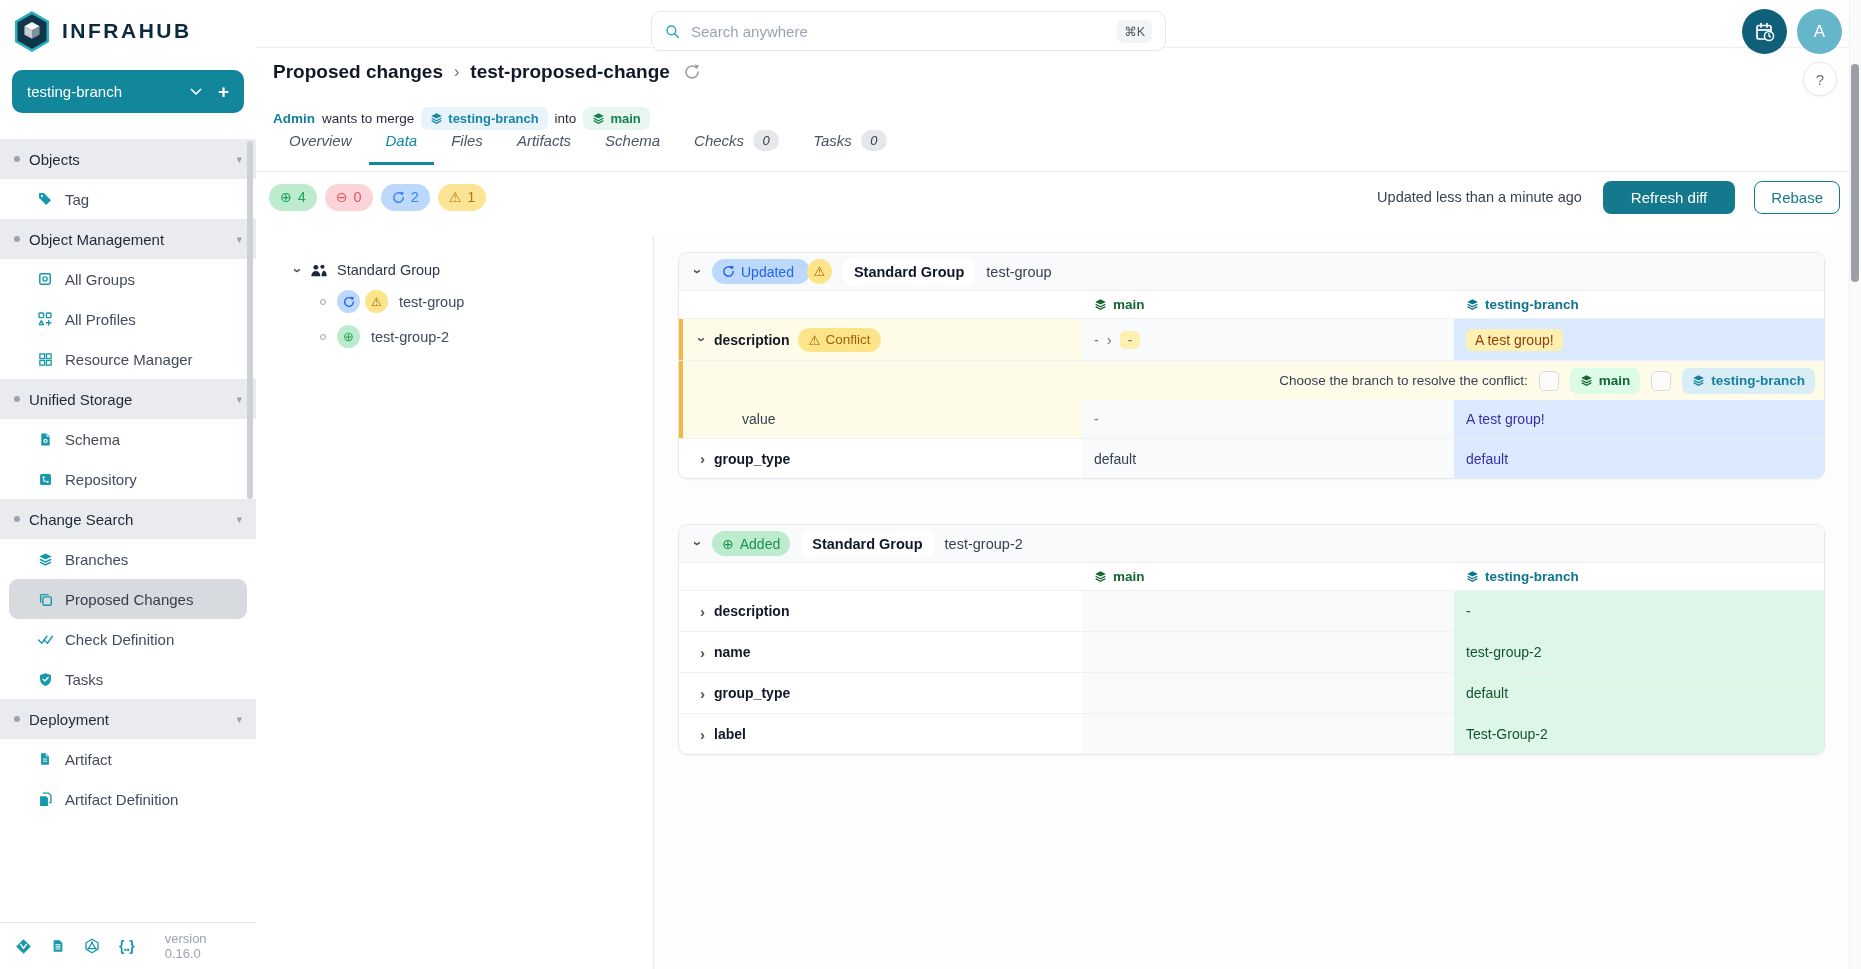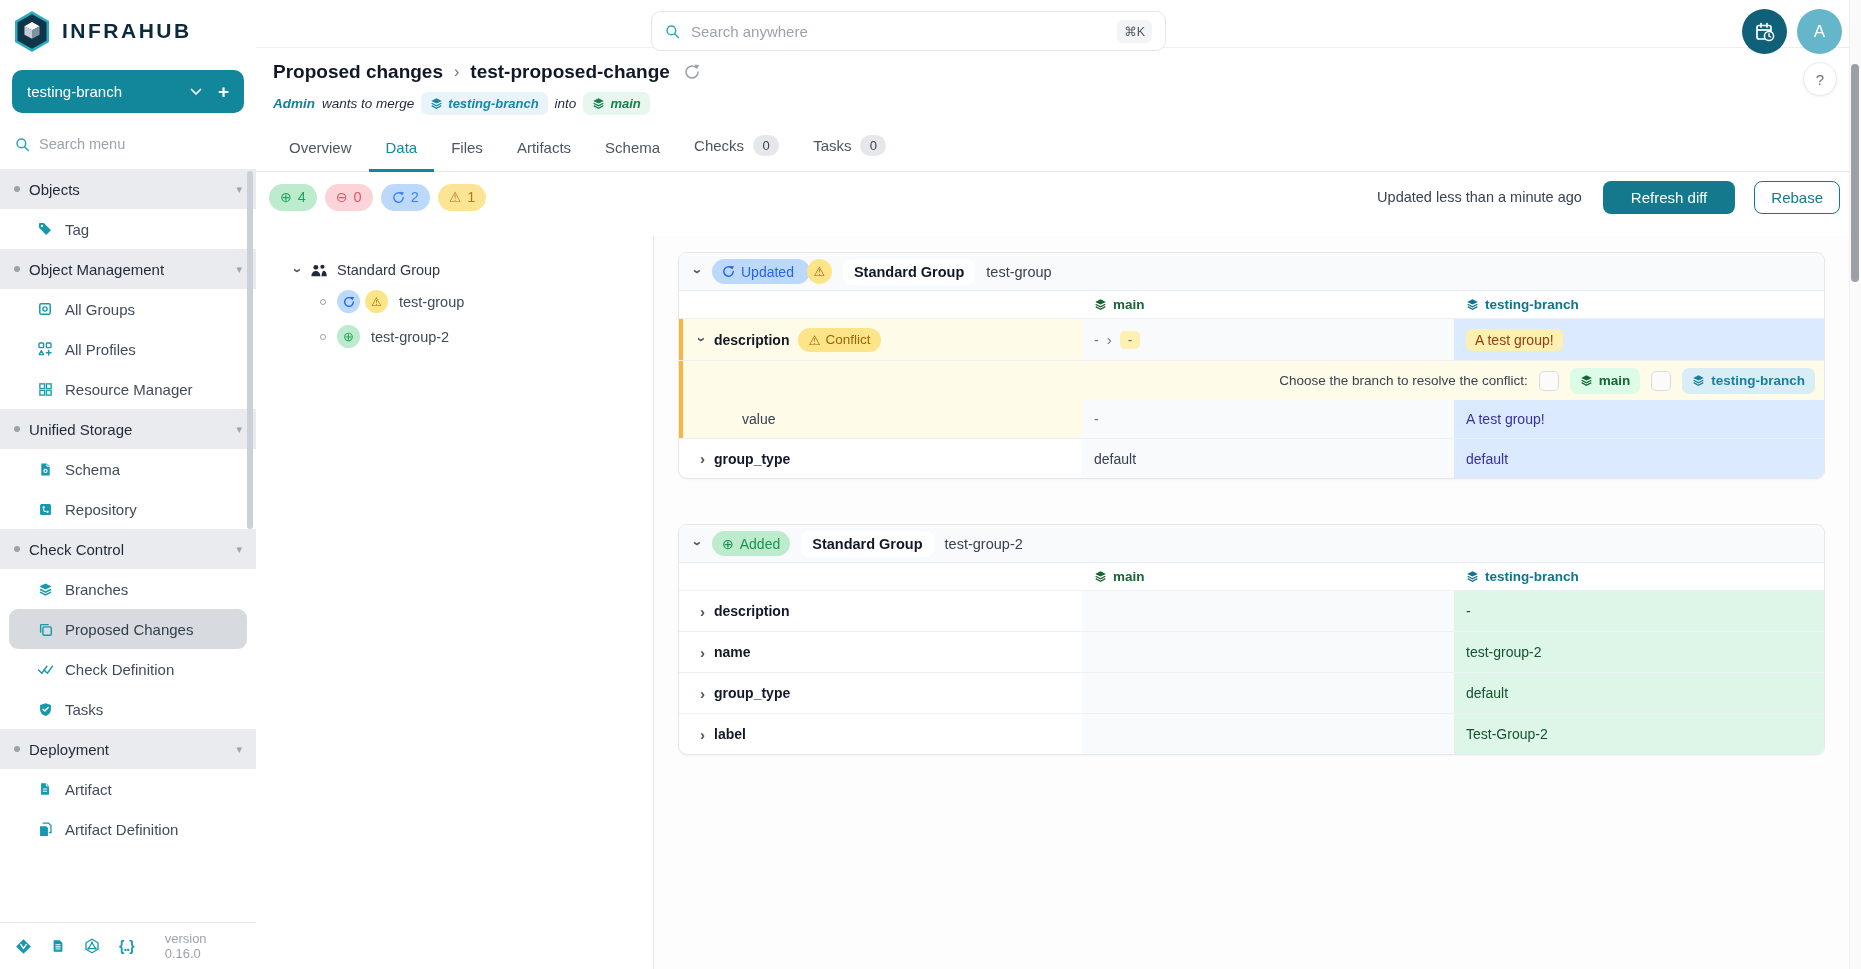--- a/index.html
+++ b/index.html
@@ -42,26 +42,26 @@
   .circle-btn { position:absolute; top:9px; width:45px; height:45px; border-radius:50%; display:flex; align-items:center; justify-content:center; cursor:pointer; }
   .cal-btn { left:1486px; background:#11607a; }
   .avatar { left:1541px; background:#66b6cb; color:#fff; font-size:17px; }
   .page-head { position:relative; height:76px; padding:13px 0 0 17px; }
   .crumbs { display:flex; align-items:center; gap:11px; font-size:19px; font-weight:bold; color:#101828; }
   .crumb-link { cursor:pointer; }
   .crumb-sep { color:#667085; font-weight:normal; font-size:16px; }
   .refresh-ic { display:flex; margin-left:2px; cursor:pointer; }
   .help-btn { position:absolute; right:24px; top:14px; width:34px; height:34px; border-radius:50%; border:1px solid #e8eaee;
     box-shadow:0 1px 3px rgba(0,0,0,.07); color:#6b7280; font-size:15px; display:flex; align-items:center; justify-content:center; background:#fff; cursor:pointer; }
-  .merge-line { margin-top:9px; display:flex; align-items:center; gap:7px; font-size:13.5px; color:#1f2937;font-style:italic; }
+  .merge-line { margin-top:24px; display:flex; align-items:center; gap:7px; font-size:13.5px; color:#1f2937; }
   .author { color:#15809c; font-weight:bold; }
   .chip { display:inline-flex; align-items:center; gap:5px; height:23px; padding:0 9px; border-radius:7px; font-weight:bold; font-size:13px; }
   .chip-blue { background:#e8f4fa; color:#1887a5; }
   .chip-green { background:#e7f6ee; color:#17804d; }
-  .tabs-row { display:flex; align-items:flex-end; padding-left:16px; border-bottom:1px solid #e5e7eb; height:48px; }
+  .tabs-row { display:flex; align-items:center; padding-left:16px; border-bottom:1px solid #e5e7eb; height:48px;font-style:italic; }
   .tab { padding:0 17px 13px; font-size:15px; color:#4b5563; display:flex; gap:9px; align-items:center; border-bottom:3px solid transparent; margin-bottom:-1px; cursor:pointer; }
   .tab.active { color:#0e8aa0; border-bottom-color:#0e8aa0; }
   .count-pill { background:#e5e7eb; border-radius:999px; min-width:26px; height:21px; display:inline-flex; align-items:center; justify-content:center; font-size:13px; color:#374151; padding:0 7px; }
   .toolbar-row { display:flex; align-items:center; gap:8px; height:50px; padding:0 21px 0 13px; }
   .stat { display:inline-flex; align-items:center; gap:6px; height:27px; padding:0 11px; border-radius:999px; font-size:14.5px; }
   .stat .g { font-size:14px; }
   .stat-added { background:#bdebcd; color:#21a35a; }
   .stat-removed { background:#fbd3d8; color:#e25563; }
   .stat-updated { background:#bcd9fc; color:#3b82f6; }
   .stat-conflict { background:#fbe595; color:#b07818; }
@@ -148,29 +148,20 @@
       <span>testing-branch</span>
       <span class="grow"></span>
       <span class="ic-flex">
         <svg viewBox="0 0 12 8" width="12" height="8">
             <path d="M1.5 1.5 L6 6 L10.5 1.5" stroke="#fff" stroke-width="1.7" fill="none" stroke-linecap="round" stroke-linejoin="round"></path>
           </svg>
       </span>
       <span class="branch-plus">+</span>
     </div>
 
-    <div class="menu-search">
-      <span class="ic-flex">
-        <svg viewBox="0 0 16 16" width="15" height="15">
-            <circle cx="6.8" cy="6.8" r="4.6" fill="none" stroke="currentColor" stroke-width="1.6"></circle>
-            <path d="M10.3 10.3 L14.3 14.3" stroke="currentColor" stroke-width="1.6" stroke-linecap="round"></path>
-          </svg>
-      </span>
-      <input placeholder="Search menu" style="">
-    </div>
 
     <nav class="nav">
       <div class="nav-header">
         <span class="bullet"></span>
         <span>Objects</span>
         <span class="caret">▾</span>
       </div>
       <div class="nav-item">
         <span class="ic">
             <svg viewBox="0 0 16 16" width="16" height="16">
@@ -240,21 +231,21 @@
               <circle cx="6" cy="5.8" r="1.2" fill="#fff"></circle>
               <circle cx="10.2" cy="10.4" r="1.2" fill="#fff"></circle>
               <path d="M6 7 V8.2 A1.8 1.8 0 0 0 7.8 10 H8.6" fill="none" stroke="#fff" stroke-width="1.1"></path>
             </svg>
           </span>
         <span>Repository</span>
       </div>
 
       <div class="nav-header">
         <span class="bullet"></span>
-        <span>Check Control</span>
+        <span>Change Search</span>
         <span class="caret">▾</span>
       </div>
       <div class="nav-item">
         <span class="ic">
             <svg viewBox="0 0 16 16" width="15" height="15">
               <path d="M8 1.5 L14.5 4.8 L8 8.1 L1.5 4.8 Z" fill="currentColor"></path>
               <path d="M2.6 8 L8 10.8 L13.4 8" fill="none" stroke="currentColor" stroke-width="1.6" stroke-linecap="round"></path>
               <path d="M2.6 11 L8 13.8 L13.4 11" fill="none" stroke="currentColor" stroke-width="1.6" stroke-linecap="round"></path>
             </svg>
           </span>

